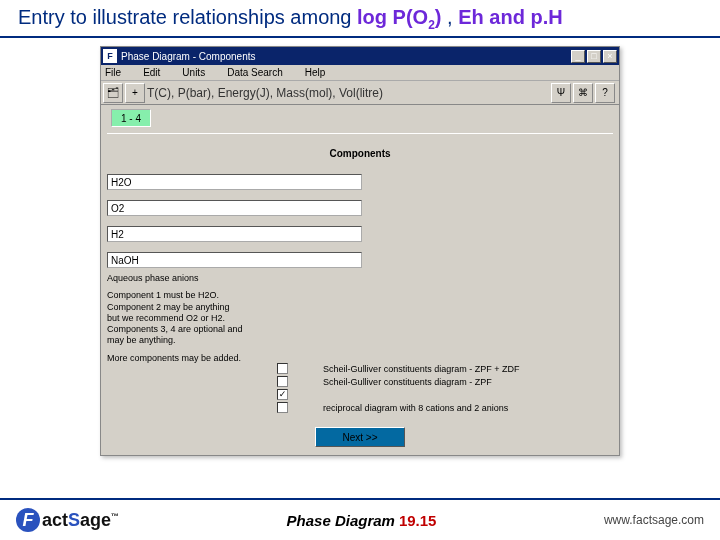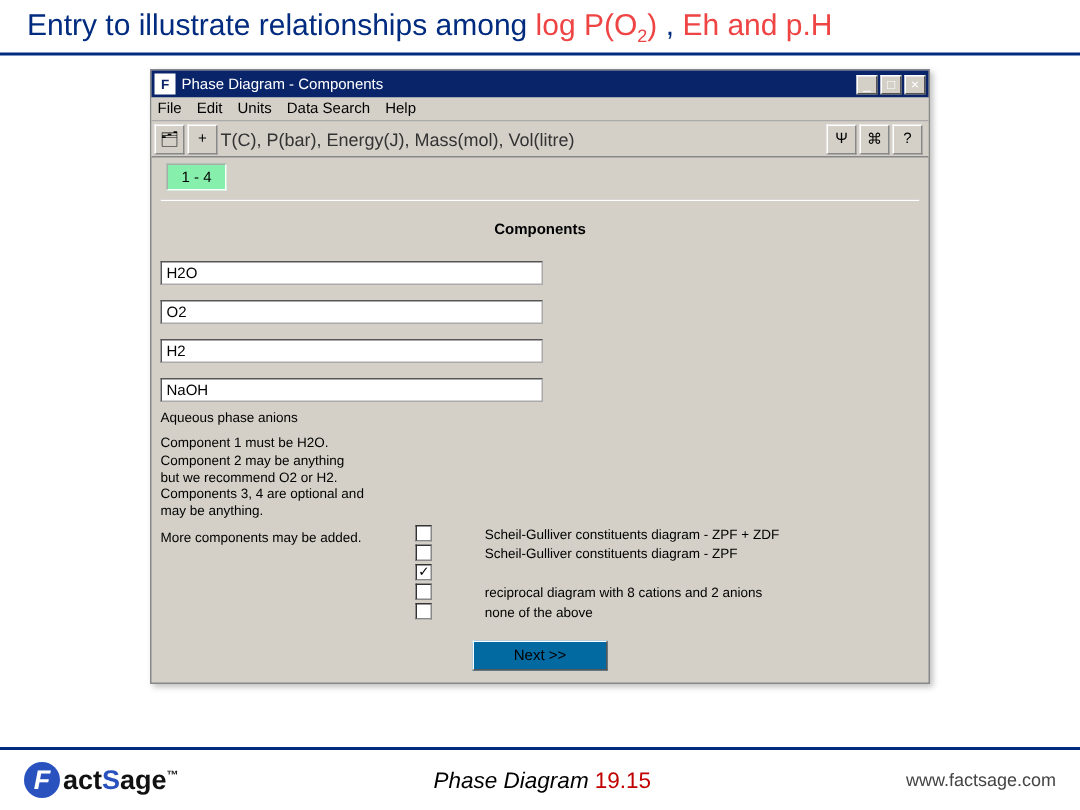--- a/index.html
+++ b/index.html
@@ -11,21 +11,21 @@
     background: #fff;
     position: relative;
     overflow: hidden;
   }
   .slide-title {
     font-size: 20px;
     color: #002b7f;
     padding: 6px 18px 4px;
     border-bottom: 2px solid #002b7f;
   }
-  .slide-title .hl { color: #ef4444; font-weight: normal; }
+  .slide-title .hl { color: #6d28d9; font-weight: bold; }
   .slide-title sub { font-size: 12px; }
 
   .app {
     position: absolute;
     top: 46px;
     left: 100px;
     width: 520px;
     height: 410px;
     border: 1px solid #888;
     background: #d4d0c8;
@@ -48,21 +48,21 @@
   .titlebar .t-text { flex:1; font-size:10px; }
   .winbtns { display:flex; gap:2px; }
   .winbtn {
     width:14px;height:13px;background:#d4d0c8;border:1px solid #fff;border-right-color:#555;border-bottom-color:#555;
     display:flex;align-items:center;justify-content:center;font-size:9px;line-height:1;
   }
 
   .menubar {
     background:#d4d0c8;
     padding: 2px 4px;
-    display:flex; gap:10px;
+    display:flex; gap:22px;
     border-bottom:1px solid #aaa;
   }
   .menubar span { cursor:default; }
 
   .toolbar {
     height: 24px;
     background:#d4d0c8;
     display:flex; align-items:center;
     border-bottom:1px solid #888;
     padding: 0 2px;
@@ -120,21 +120,21 @@
     border-top:2px solid #002b7f;
     height:42px;
     display:flex;align-items:center;
     padding: 0 16px;
   }
   .logo { display:flex;align-items:center;font-weight:bold;font-size:18px;}
   .logo .f { background:#2a52be;color:#fff;border-radius:50%;width:24px;height:24px;display:flex;align-items:center;justify-content:center;font-style:italic;margin-right:2px;}
   .logo .rest { color:#111; }
   .logo .rest b { color:#2a52be; }
   .logo .tm { font-size:8px;vertical-align:super; }
-  .ftitle { flex:1;text-align:center;font-style:italic;font-weight:normal;font-size:15px; }
+  .ftitle { flex:1;text-align:center;font-style:italic;font-weight:bold;font-size:15px; }
   .ftitle .num { color:#c00000;font-style:normal;margin-left:4px; }
   .url { font-size:12px;color:#444; }
 </style>
 </head>
 <body>
 
 <div class="slide-title">
   <span>Entry to illustrate relationships among </span>
   <span class="hl">
     <span>log P(O</span><sub>2</sub><span>)</span>
@@ -202,24 +202,20 @@
         <div class="chkbox"></div>
         <span>Scheil-Gulliver constituents diagram - ZPF</span>
       </div>
       <div class="chk">
         <div class="chkbox">✓</div>
       </div>
       <div class="chk">
         <div class="chkbox"></div>
         <span>reciprocal diagram with 8 cations and 2 anions</span>
       </div>
-      <div class="chk">
-        <div class="chkbox"></div>
-        <span>none of the above</span>
-      </div>
     </div>
 
     <div class="nextbtn">Next &gt;&gt;</div>
   </div>
 </div>
 
 <div class="footer">
   <div class="logo">
     <span class="f">F</span>
     <span class="rest">

